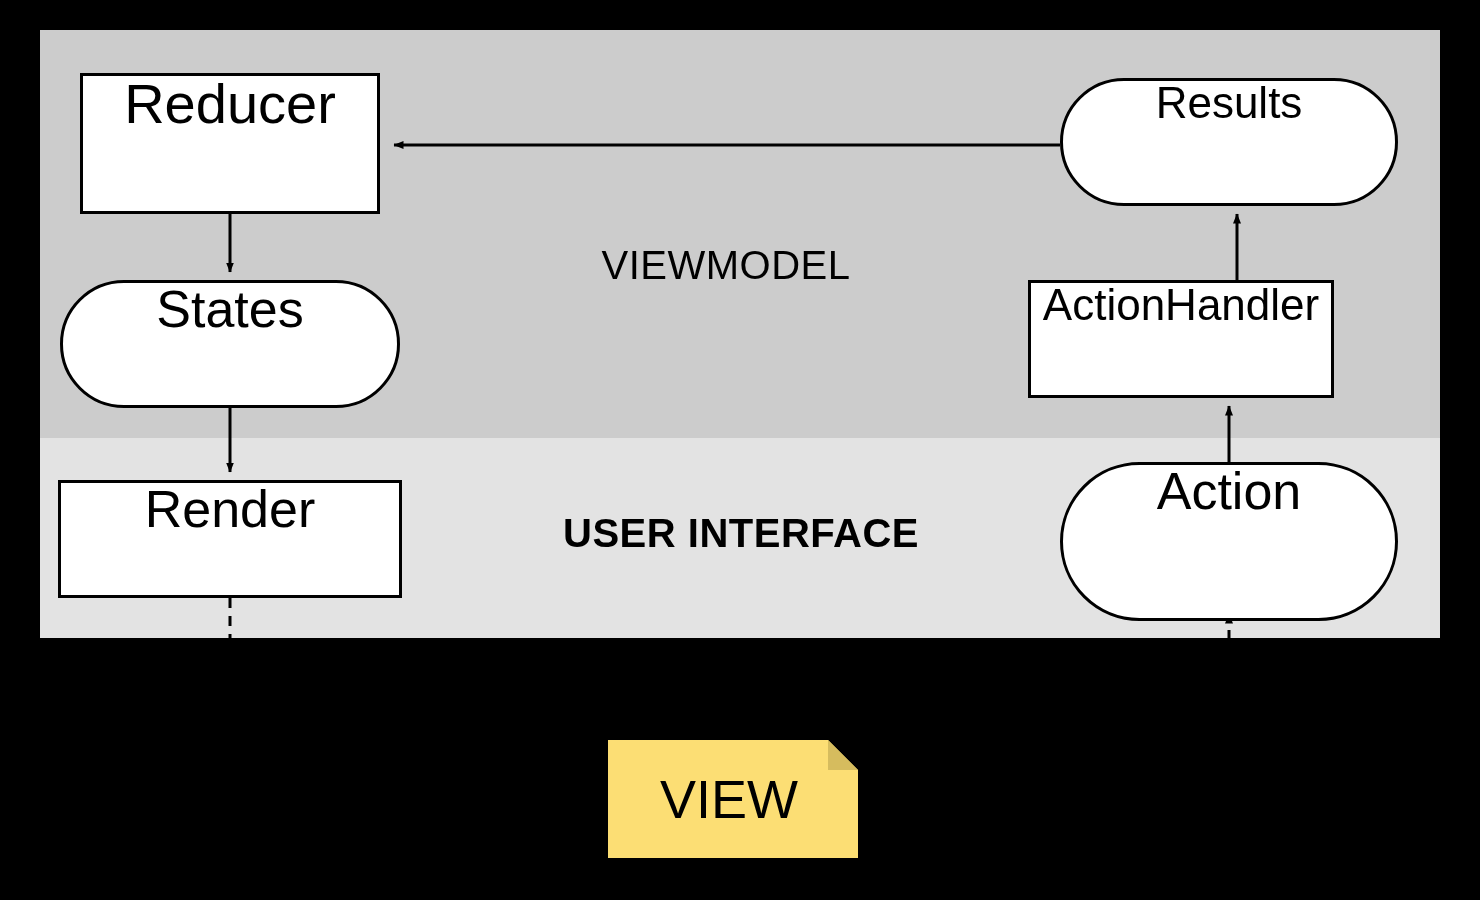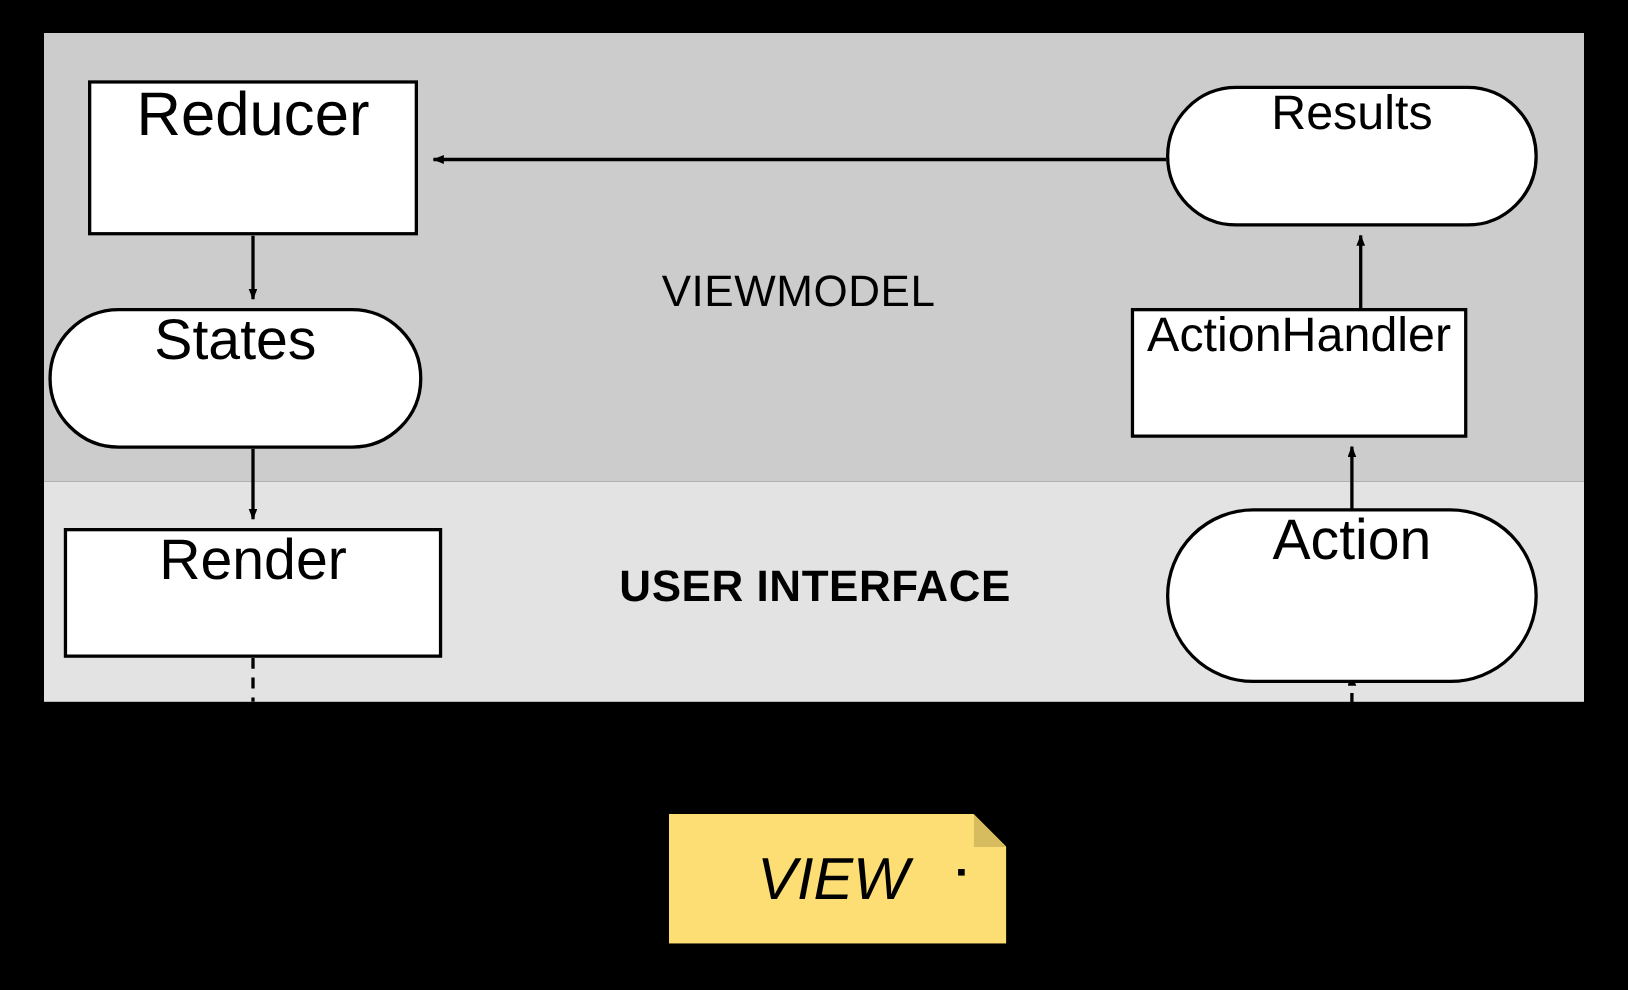--- a/index.html
+++ b/index.html
@@ -59,44 +59,43 @@
     display: flex;
     justify-content: center;
     color: #000000;
     line-height: 1;
     white-space: nowrap;
   }
   .node.rect { border-radius: 0; }
   .node.stadium { border-radius: 999px; }
 
   #node-reducer      { left: 80px;   top: 73px;  width: 300px; height: 141px; font-size: 56px; }
-  #node-states       { left: 44px;   top: 280px; width: 340px; height: 128px; font-size: 52px; }
+  #node-states       { left: 60px;   top: 280px; width: 340px; height: 128px; font-size: 52px; }
   #node-render       { left: 58px;   top: 480px; width: 344px; height: 118px; font-size: 52px; }
   #node-results      { left: 1060px; top: 78px;  width: 338px; height: 128px; font-size: 44px; }
   #node-actionhandler{ left: 1028px; top: 280px; width: 306px; height: 118px; font-size: 44px; }
   #node-action       { left: 1060px; top: 462px; width: 338px; height: 159px; font-size: 52px; }
 
   
   #edges {
     position: absolute;
     left: 0;
     top: 0;
     width: 1480px;
     height: 900px;
     pointer-events: none;
   }
 
   
   #note-view {
     position: absolute;
     left: 608px;
     top: 740px;
-    width: 307px;
+    width: 250px;
     height: 118px;
-    font-style: italic;
   }
   #note-view .note-body {
     position: absolute;
     inset: 0;
     background: #fcde74;
     clip-path: polygon(0 0, calc(100% - 30px) 0, 100% 30px, 100% 100%, 0 100%);
   }
   #note-view .note-fold {
     position: absolute;
     right: 0;

